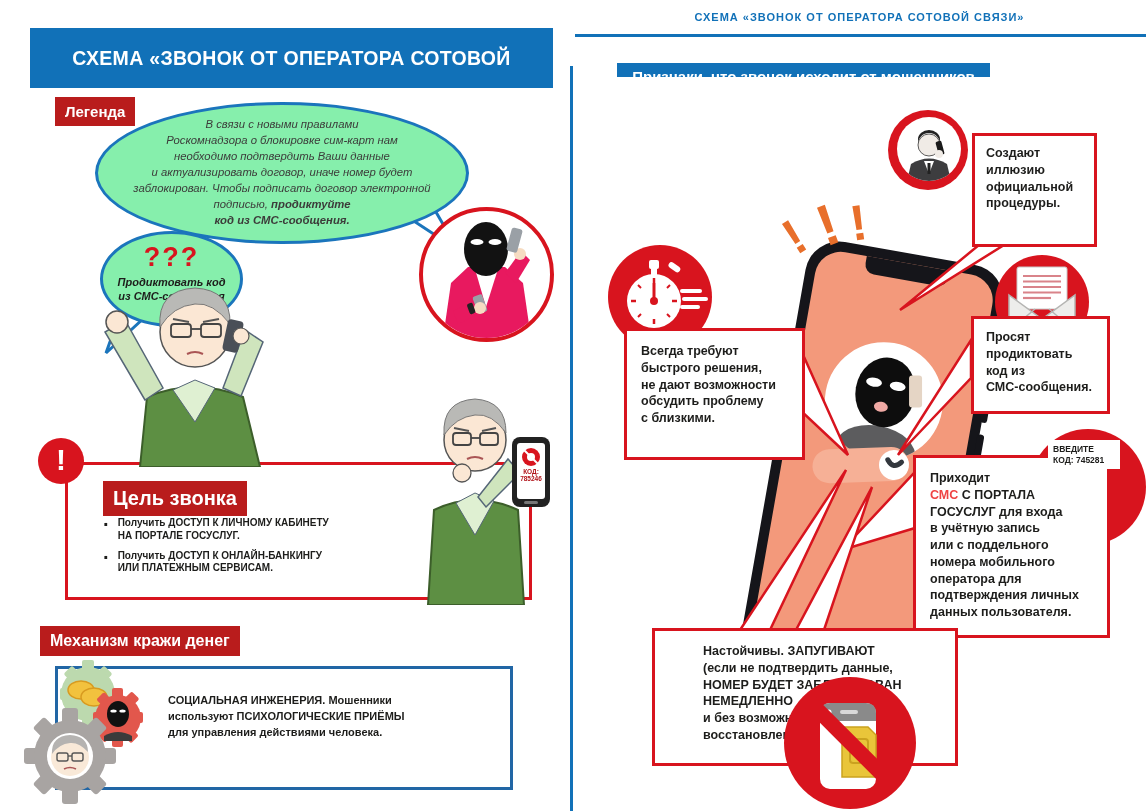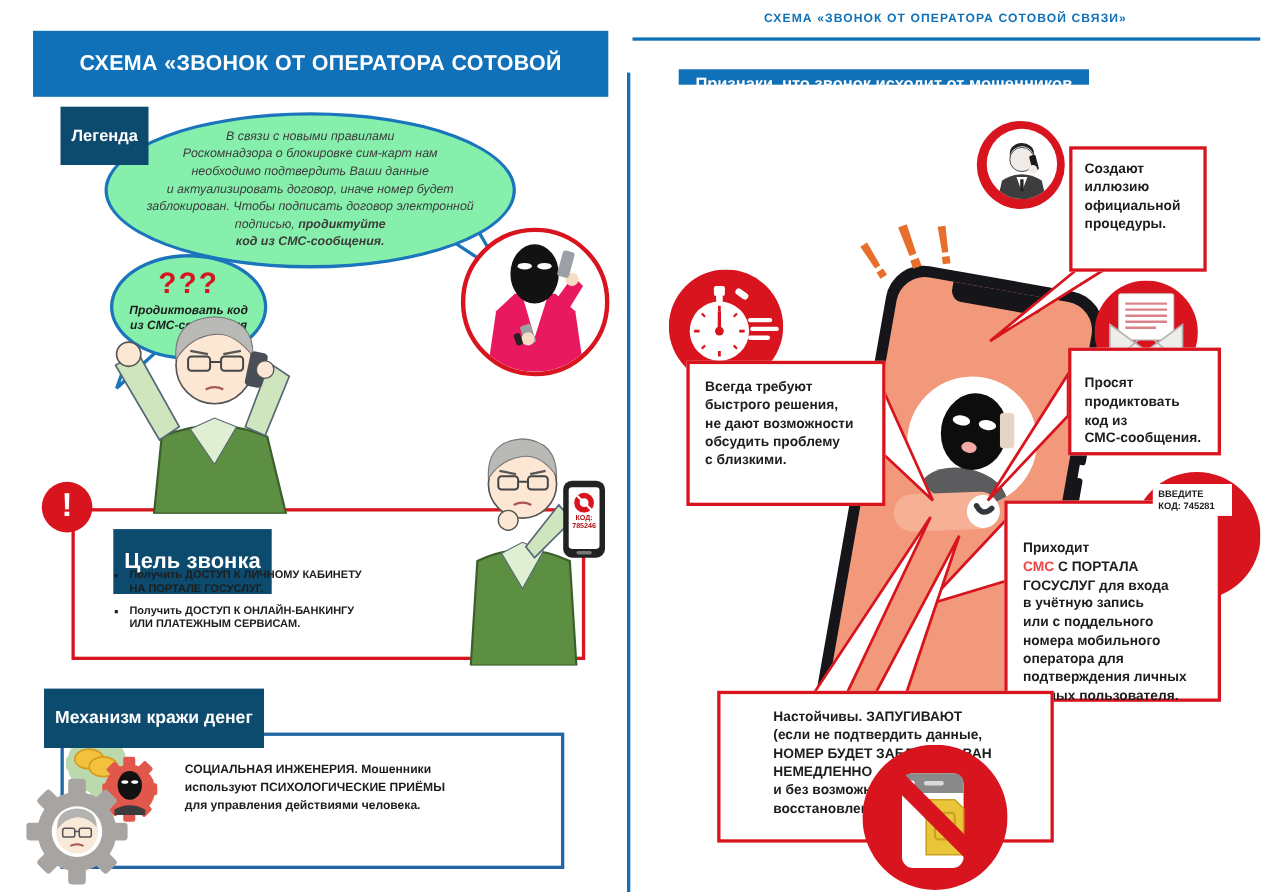--- a/index.html
+++ b/index.html
@@ -2,21 +2,21 @@
 <html><head>
 <meta charset="utf-8">
 <style>
   html,body{margin:0;padding:0;background:#fff;}
   #stage{position:relative;width:1146px;height:811px;background:#fff;overflow:hidden;
          font-family:"Liberation Sans","DejaVu Sans",sans-serif;color:#1d1d1b;}
   .abs{position:absolute;}
   .pre{white-space:pre-line;}
   
   .banner{background:#1171b8;color:#fff;font-weight:700;text-align:center;}
-  .tag{background:#0c4a6e;color:#fff;font-weight:700;font-size:15px;padding:18px 10px;display:inline-block;}
+  .tag{background:#b91c1c;color:#fff;font-weight:700;font-size:15px;padding:6px 10px;display:inline-block;}
   
   .box-red{background:#fff;border:3px solid #d8141e;}
   .box-blue{background:#fff;border:3px solid #2166a5;}
   .callout-text{font-weight:700;font-size:12.5px;line-height:1.34;color:#1d1d1b;white-space:pre-line;}
   .red-txt{color:#ef4444;}
   .circle-red{border-radius:50%;background:#d8141e;}
   .circle-clip{border-radius:50%;overflow:hidden;background:#fff;}
   
   .bubble{background:#86efac;border:3px solid #1b75bc;border-radius:50%;}
   .bubble-txt{font-style:italic;font-weight:500;font-size:11.3px;line-height:1.42;color:#3c3c3a;text-align:center;white-space:pre-line;}
@@ -300,31 +300,31 @@
       <line x1="28" y1="21" x2="66" y2="21"></line>
         <line x1="28" y1="26.5" x2="66" y2="26.5"></line>
       <line x1="28" y1="32" x2="66" y2="32"></line>
         <line x1="28" y1="37.5" x2="66" y2="37.5"></line>
       <line x1="28" y1="43" x2="56" y2="43"></line>
     </g>
     <path d="M 14 40 L 47 64 L 80 40 L 80 76 L 14 76 Z" fill="#ededeb" stroke="#b5b5b3" stroke-width="1.5"></path>
     <path d="M 14 76 L 40 54 M 80 76 L 54 54" stroke="#b5b5b3" stroke-width="1.5" fill="none"></path>
   </svg>
   <div class="abs box-red" style="left:971px;top:316px;width:133px;height:92px;z-index:4;">
-    <div class="callout-text" style="padding:21px 12px;">Просят
+    <div class="callout-text" style="padding:10px 12px;">Просят
 продиктовать
 код из
 СМС-сообщения.</div>
   </div>
 
   <div class="abs circle-red" style="left:1030px;top:429px;width:116px;height:116px;z-index:3;"></div>
   <div class="abs popup" style="left:1048px;top:440px;width:62px;z-index:5;">ВВЕДИТЕ
 КОД: 745281</div>
   <div class="abs box-red" style="left:913px;top:455px;width:191px;height:177px;z-index:4;">
-    <div class="callout-text" style="padding:12px 14px;margin-top:20px;"><span>Приходит
+    <div class="callout-text" style="padding:12px 14px;"><span>Приходит
 </span><span class="red-txt">СМС</span><span> С ПОРТАЛА
 ГОСУСЛУГ</span><span> для входа
 в учётную запись
 или с поддельного
 номера мобильного
 оператора для
 подтверждения личных
 данных пользователя.</span></div>
   </div>
 

